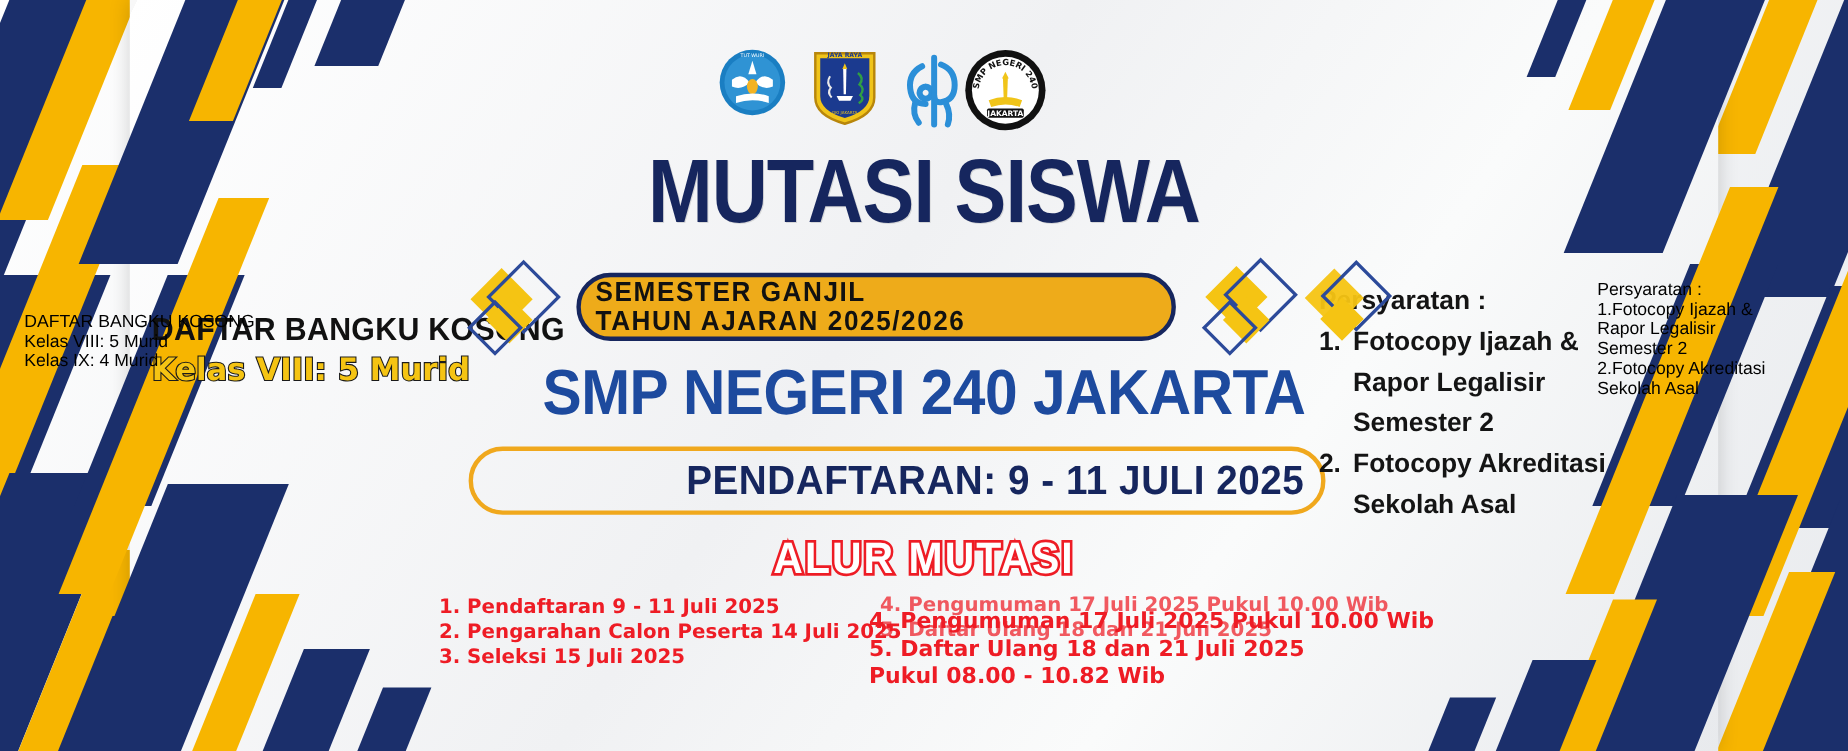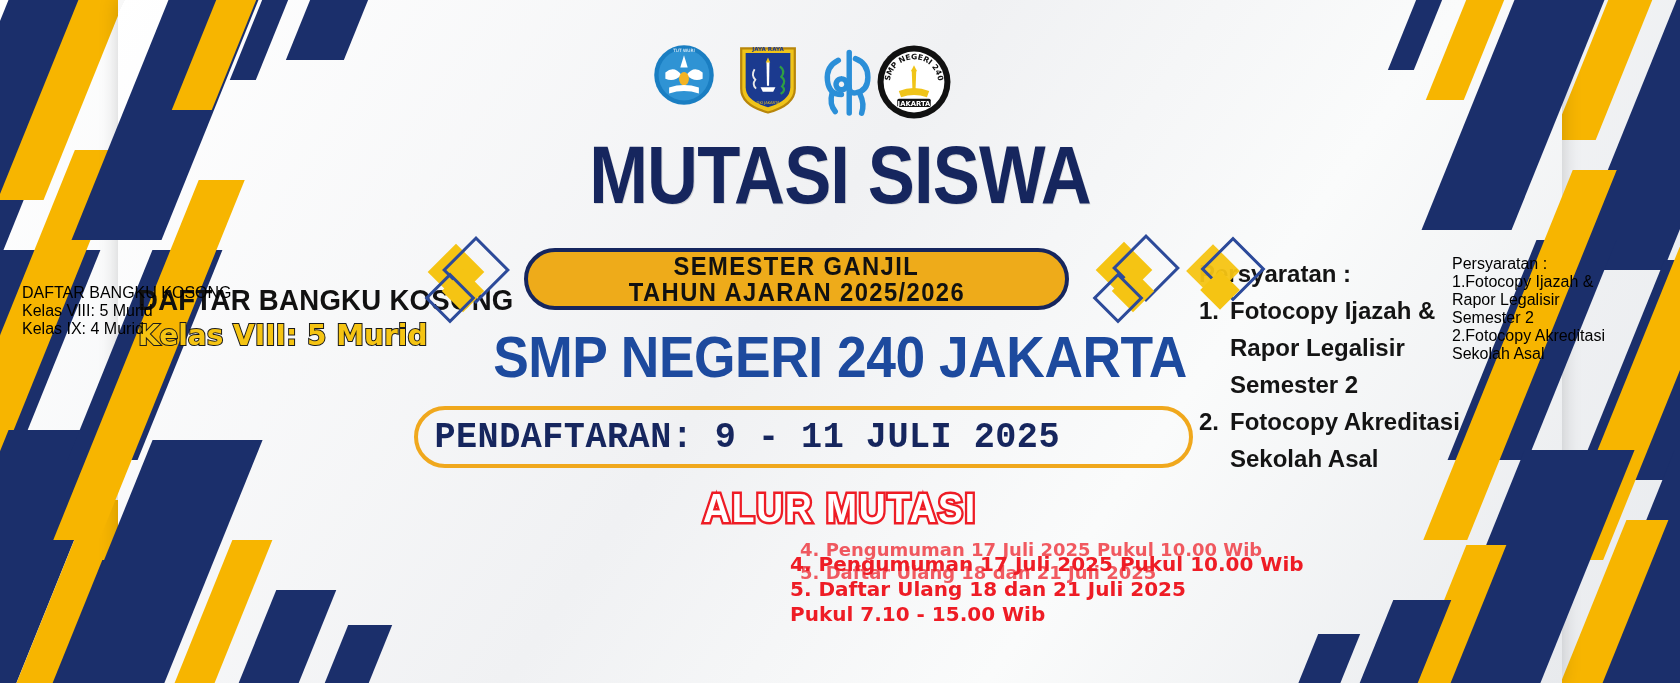--- a/index.html
+++ b/index.html
@@ -52,43 +52,42 @@
 
   #title{
     top:132px;font-size:82px;line-height:86px;
     text-shadow:1px 1px 0 rgba(0,0,0,.12);
   }
 
   
   .pill-yellow{
     position:absolute;left:524px;top:248px;width:545px;height:62px;
     background:#eeab1a;border:4px solid #16265e;border-radius:32px;
-    display:flex;flex-direction:column;align-items:center;justify-content:center;
+    display:flex;flex-direction:column;justify-content:center;
     box-sizing:border-box;
   }
   .pill-yellow .l1{
     font-size:25px;font-weight:700;color:#111;letter-spacing:1.5px;
     line-height:26px;transform:scaleX(.95);
   }
   .pill-yellow .l2{
     font-size:25px;font-weight:700;color:#111;letter-spacing:1.5px;
     line-height:27px;transform:scaleX(.95);
   }
 
   #school{
     top:326px;font-size:58px;line-height:62px;color:#1d4a9e;font-weight:700;
     letter-spacing:-.5px;transform:scaleX(.92);
   }
 
   .pill-outline{
-    position:absolute;left:414px;top:406px;width:779px;height:62px;
+    position:absolute;left:426px;top:406px;width:779px;height:62px;
     border:4px solid #f0a81d;border-radius:34px;
-    display:flex;align-items:center;justify-content:flex-start;
+    display:flex;align-items:center;justify-content:flex-end;
     box-sizing:border-box;
-    font-family:Liberation Mono, monospace;
   }
   .pill-outline span{
     font-size:37px;font-weight:700;color:#16265e;letter-spacing:.5px;
     transform:scaleX(.95);
   }
 
   
   #alur{
     position:absolute;width:100%;top:486px;text-align:center;
     font-size:40px;font-weight:700;letter-spacing:2px;
@@ -318,25 +317,30 @@
     <div class="dia dia-out" style="left:1122px;top:244px;width:42px;height:42px;"></div>
     <div class="dia dia-fill" style="left:1118px;top:276px;width:30px;height:30px;"></div>
     <div class="dia dia-out" style="left:1100px;top:280px;width:30px;height:30px;"></div>
   </div>
   <div>
     <div class="dia dia-fill" style="left:1194px;top:252px;width:38px;height:38px;opacity:.95;"></div>
     <div class="dia dia-out" style="left:1210px;top:246px;width:40px;height:40px;"></div>
     <div class="dia dia-fill" style="left:1206px;top:276px;width:28px;height:28px;"></div>
   </div>
 
+  <div class="flow" id="flow-left">
+    <div>1. Pendaftaran 9 - 11 Juli 2025</div>
+    <div>2. Pengarahan Calon Peserta 14 Juli 2025</div>
+    <div>3. Seleksi 15 Juli 2025</div>
+  </div>
 
   <div class="flow" id="flow-right">
     <div>4. Pengumuman 17 Juli 2025 Pukul 10.00 Wib</div>
     <div>5. Daftar Ulang 18 dan 21 Juli 2025</div>
   </div>
 
   <div class="flow" id="flow-right2">
     <div>4. Pengumuman 17 Juli 2025 Pukul 10.00 Wib</div>
     <div>5. Daftar Ulang 18 dan 21 Juli 2025</div>
-    <div>Pukul 7.10 - 15.00 Wib</div>
+    <div>Pukul 08.00 - 10.82 Wib</div>
   </div>
 
 </div>
 
 </body></html>

